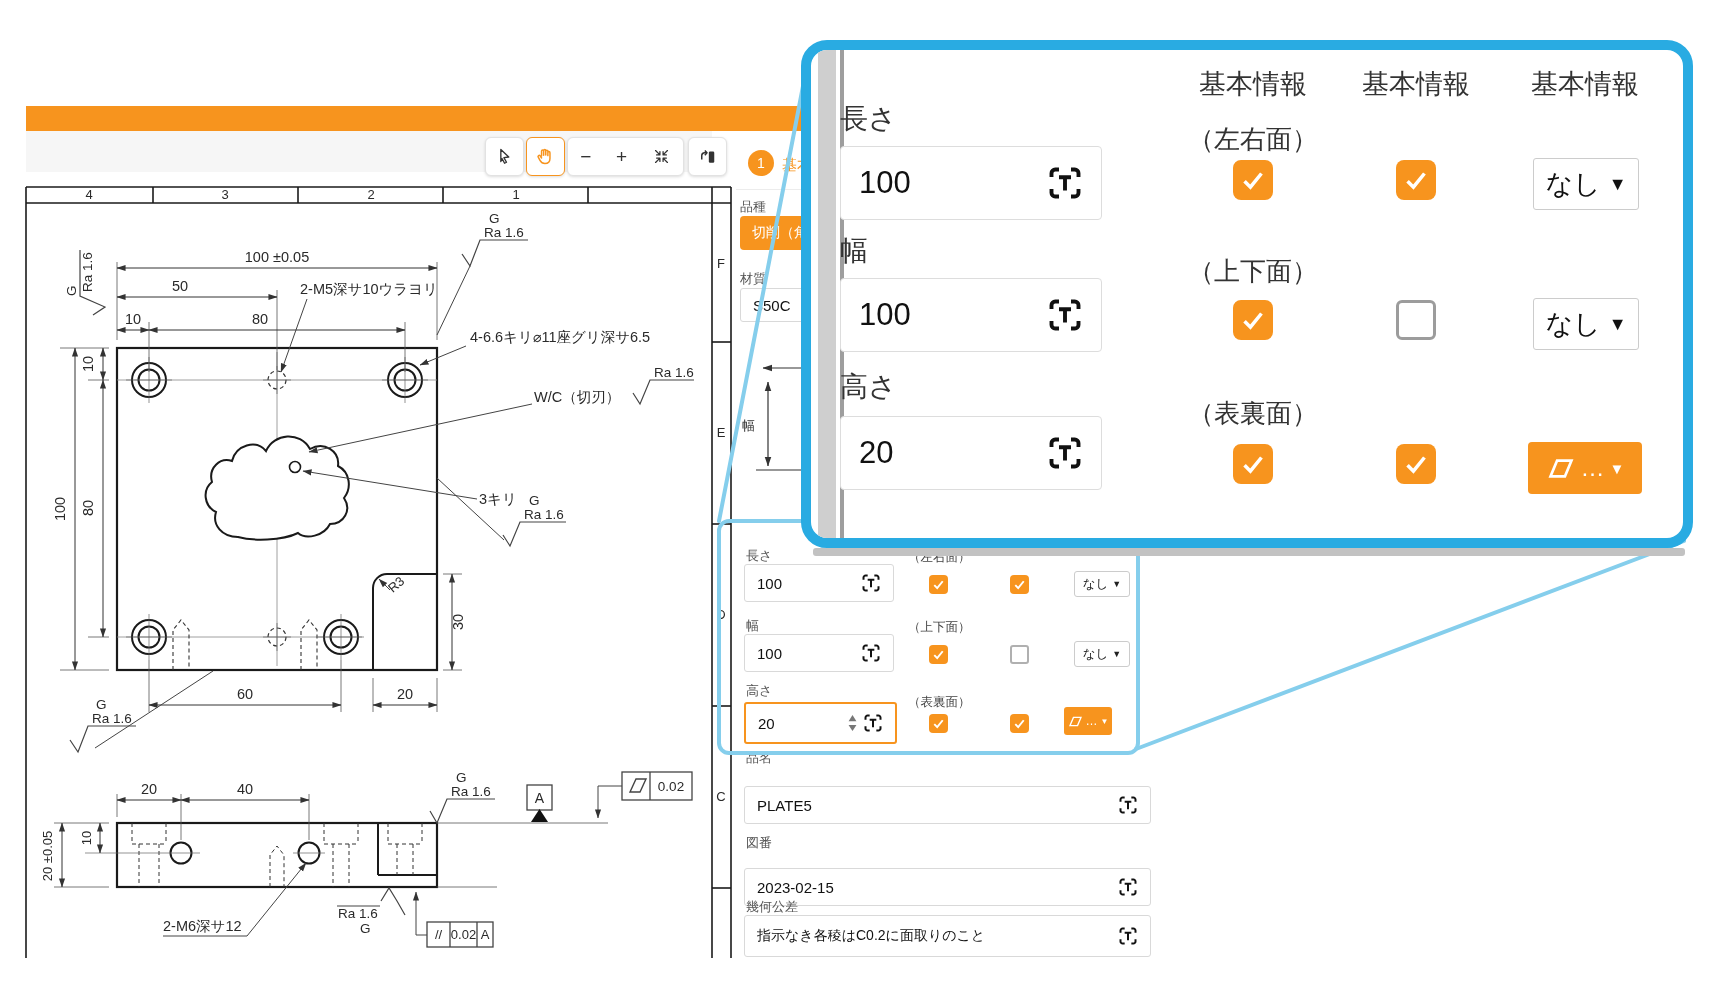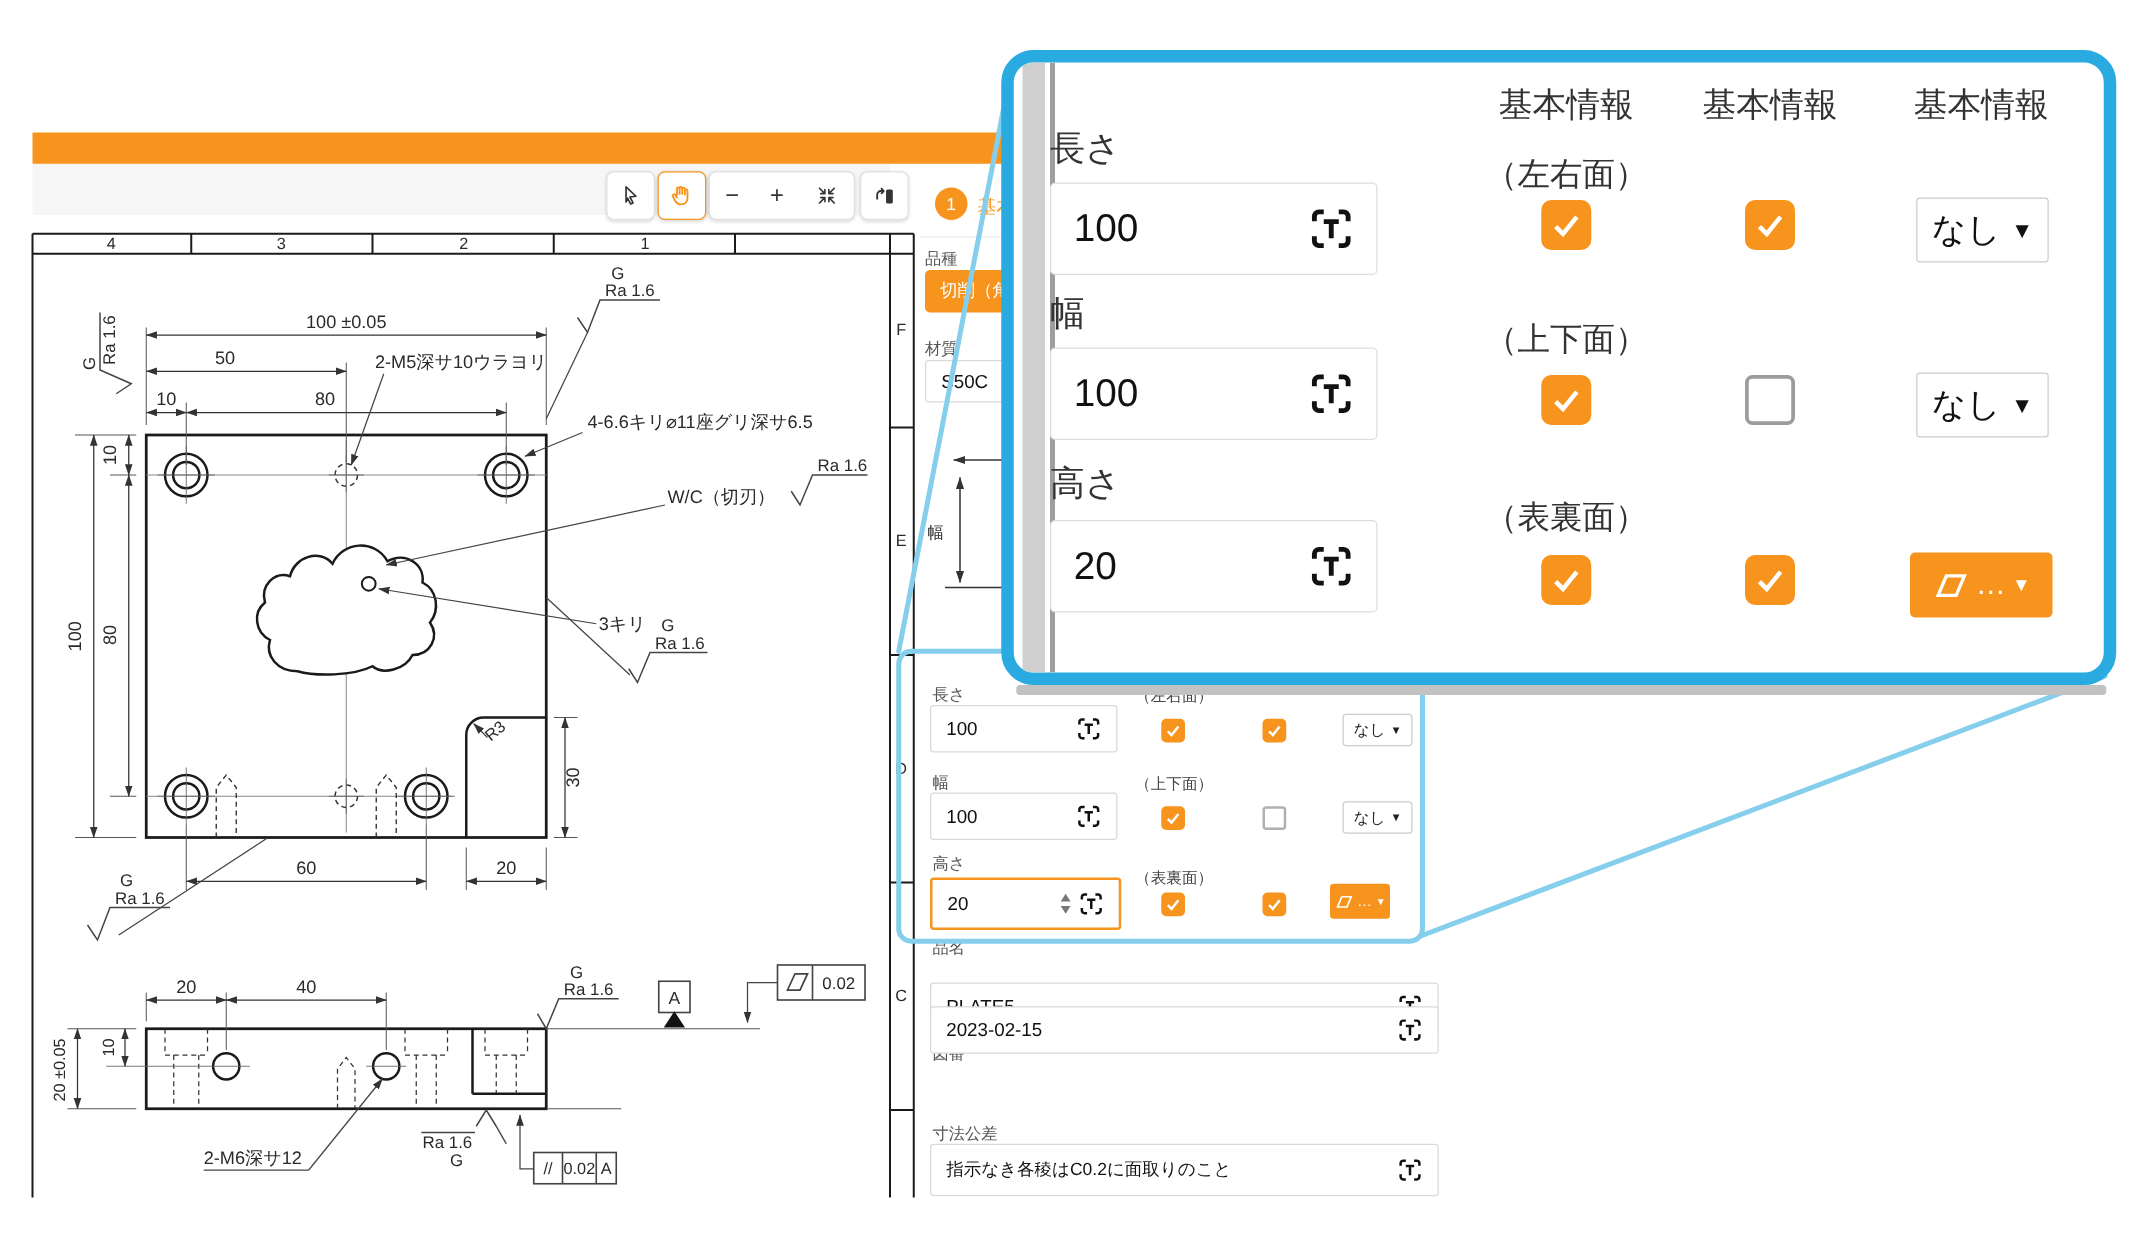--- a/index.html
+++ b/index.html
@@ -475,28 +475,28 @@
 
     <div class="lbl" style="left:746px;top:749px">品名</div>
     <div class="inp" style="left:744px;top:786px;width:407px;height:38px">
       <span class="val">PLATE5</span>
       <svg class="tcap" viewBox="0 0 24 24">
         <path d="M3 8V5.5A2.5 2.5 0 015.5 3H8 M16 3h2.5A2.5 2.5 0 0121 5.5V8 M21 16v2.5a2.5 2.5 0 01-2.5 2.5H16 M8 21H5.5A2.5 2.5 0 013 18.5V16" fill="none" stroke="#111" stroke-width="2.4"></path>
         <path d="M8 8.2h8M12 8.2V17" fill="none" stroke="#111" stroke-width="2.4"></path>
       </svg>
     </div>
     <div class="lbl" style="left:746px;top:834px">図番</div>
-    <div class="inp" style="left:744px;top:805px;width:407px;height:38px">
+    <div class="inp" style="left:744px;top:868px;width:407px;height:38px">
       <span class="val">2023-02-15</span>
       <svg class="tcap" viewBox="0 0 24 24">
         <path d="M3 8V5.5A2.5 2.5 0 015.5 3H8 M16 3h2.5A2.5 2.5 0 0121 5.5V8 M21 16v2.5a2.5 2.5 0 01-2.5 2.5H16 M8 21H5.5A2.5 2.5 0 013 18.5V16" fill="none" stroke="#111" stroke-width="2.4"></path>
         <path d="M8 8.2h8M12 8.2V17" fill="none" stroke="#111" stroke-width="2.4"></path>
       </svg>
     </div>
-    <div class="lbl" style="left:746px;top:898px">寸法公差</div>
+    <div class="lbl" style="left:746px;top:898px">幾何公差</div>
     <div class="inp" style="left:744px;top:915px;width:407px;height:42px;font-size:14px">
       <span class="val">指示なき各稜はC0.2に面取りのこと</span>
       <svg class="tcap" viewBox="0 0 24 24">
         <path d="M3 8V5.5A2.5 2.5 0 015.5 3H8 M16 3h2.5A2.5 2.5 0 0121 5.5V8 M21 16v2.5a2.5 2.5 0 01-2.5 2.5H16 M8 21H5.5A2.5 2.5 0 013 18.5V16" fill="none" stroke="#111" stroke-width="2.4"></path>
         <path d="M8 8.2h8M12 8.2V17" fill="none" stroke="#111" stroke-width="2.4"></path>
       </svg>
     </div>
   </div>
 
   <svg class="callout-svg" width="1721" height="992" viewBox="0 0 1721 992">

